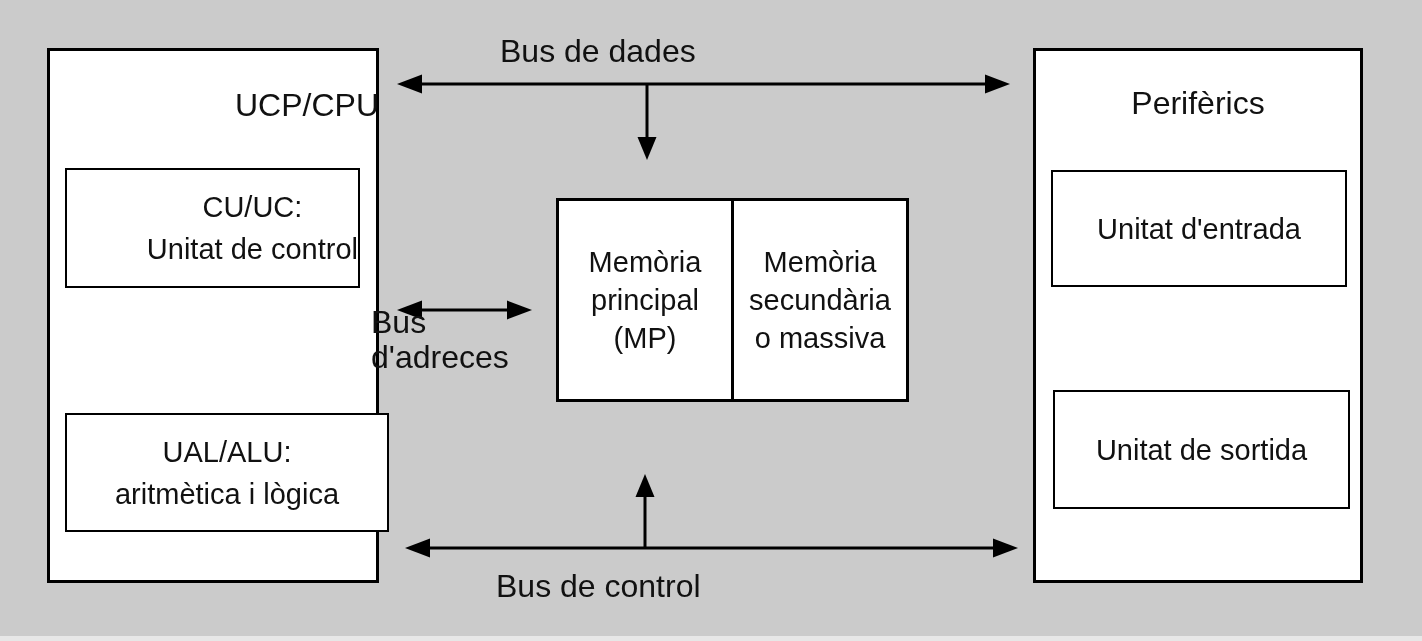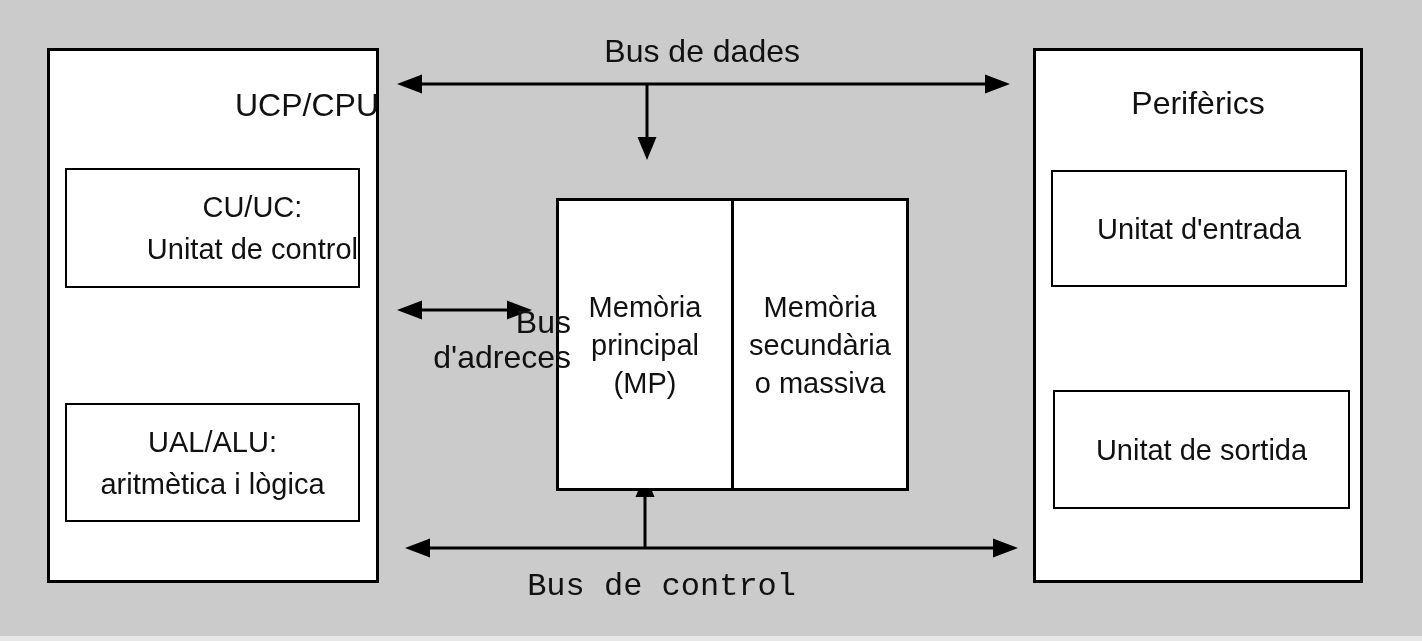--- a/index.html
+++ b/index.html
@@ -41,54 +41,54 @@
   }
   .outer-title {
     position: absolute;
     text-align: center;
     font-size: 32px;
     line-height: 38px;
   }
   #cpu-box        { left: 47px;  top: 48px;  width: 332px; height: 535px; }
   #cpu-title      { left: 47px;  top: 86px;  width: 332px; text-align: right; }
   #cu-box         { left: 65px;  top: 168px; width: 295px; height: 120px; justify-content: flex-end; }
-  #alu-box        { left: 65px;  top: 403px; width: 295px; height: 119px; }
+  #alu-box        { left: 65px;  top: 413px; width: 324px; height: 119px; }
 
   #peripherals-box   { left: 1033px; top: 48px;  width: 330px; height: 535px; }
   #peripherals-title { left: 1033px; top: 84px;  width: 330px; }
   #input-box         { left: 1051px; top: 170px; width: 296px; height: 117px; align-items: center; }
   #output-box        { left: 1053px; top: 390px; width: 297px; height: 119px; justify-content: center; }
 
   #memory-box {
-    left: 556px; top: 198px; width: 353px; height: 293px;
+    left: 556px; top: 198px; width: 353px; height: 204px;
     display: flex;
     flex-direction: row;
   }
   .memory-cell {
     flex: 1 1 0;
     display: flex;
     align-items: center;
     justify-content: center;
     text-align: center;
     white-space: pre-line;
     font-size: 29px;
     line-height: 38px;
   }
   .memory-cell.first { border-right: 3px solid #000000; }
 
   .bus-label {
     position: absolute;
-    text-align: right;
+    text-align: left;
     font-size: 32px;
     line-height: 35px;
     white-space: pre-line;
   }
   #data-bus-label    { left: 500px; top: 34px;  width: 300px; }
   #address-bus-label { left: 371px; top: 305px; width: 200px; }
-  #control-bus-label { left: 496px; top: 569px; width: 300px; font-family: Liberation Mono, monospace; }
+  #control-bus-label { left: 496px; top: 569px; width: 300px; }
 
   #arrow-layer {
     position: absolute;
     left: 0; top: 0;
     width: 1422px; height: 641px;
     pointer-events: none;
   }
   #arrow-layer line { stroke: #000000; stroke-width: 3; }
   #arrow-layer polygon { fill: #000000; }
 </style>

